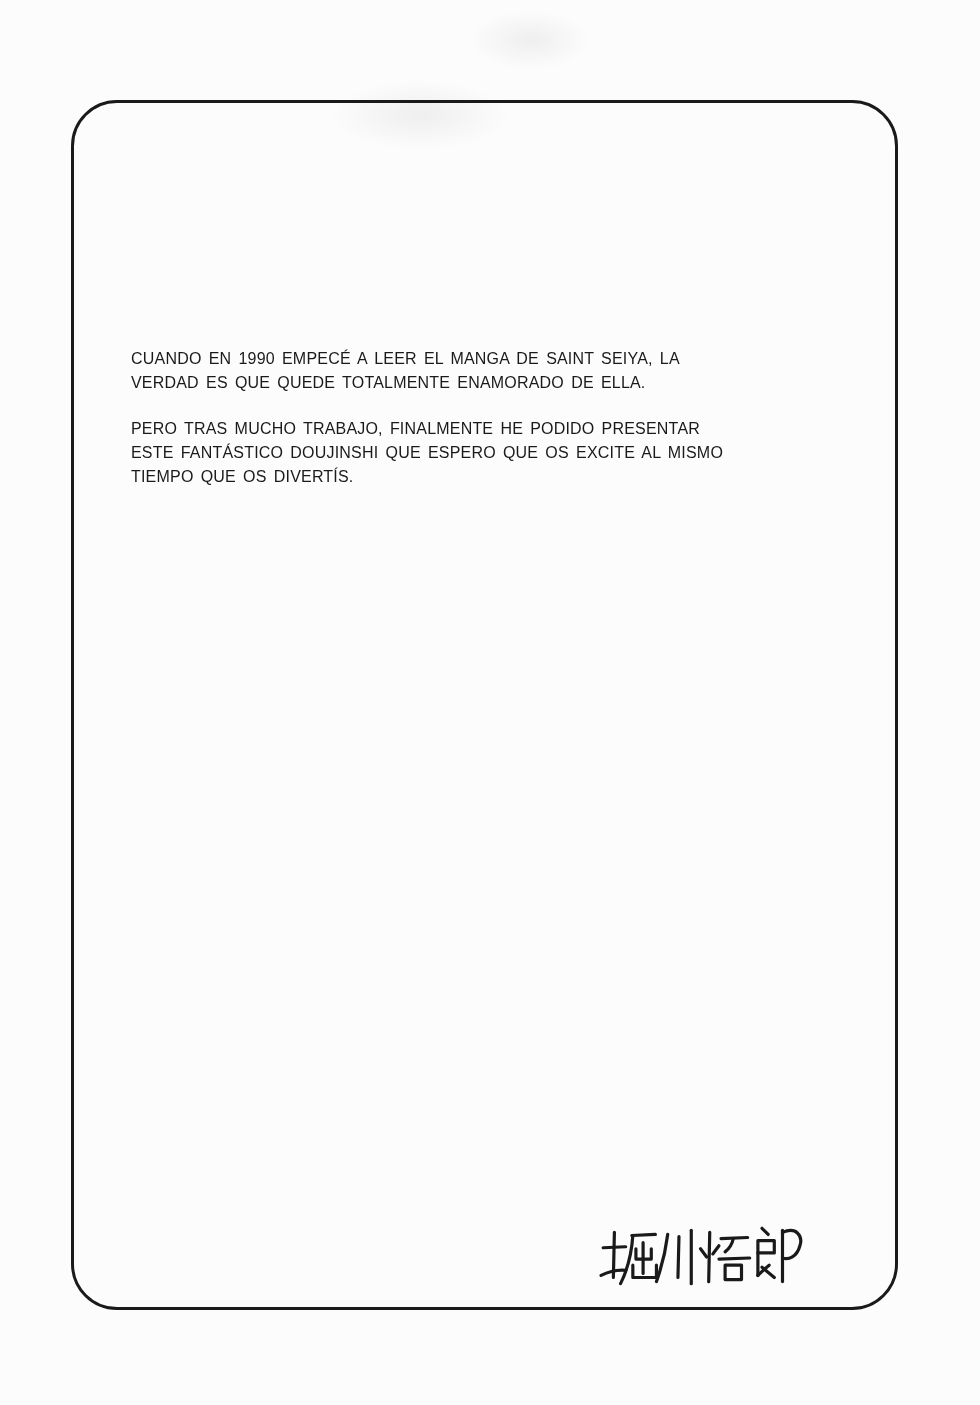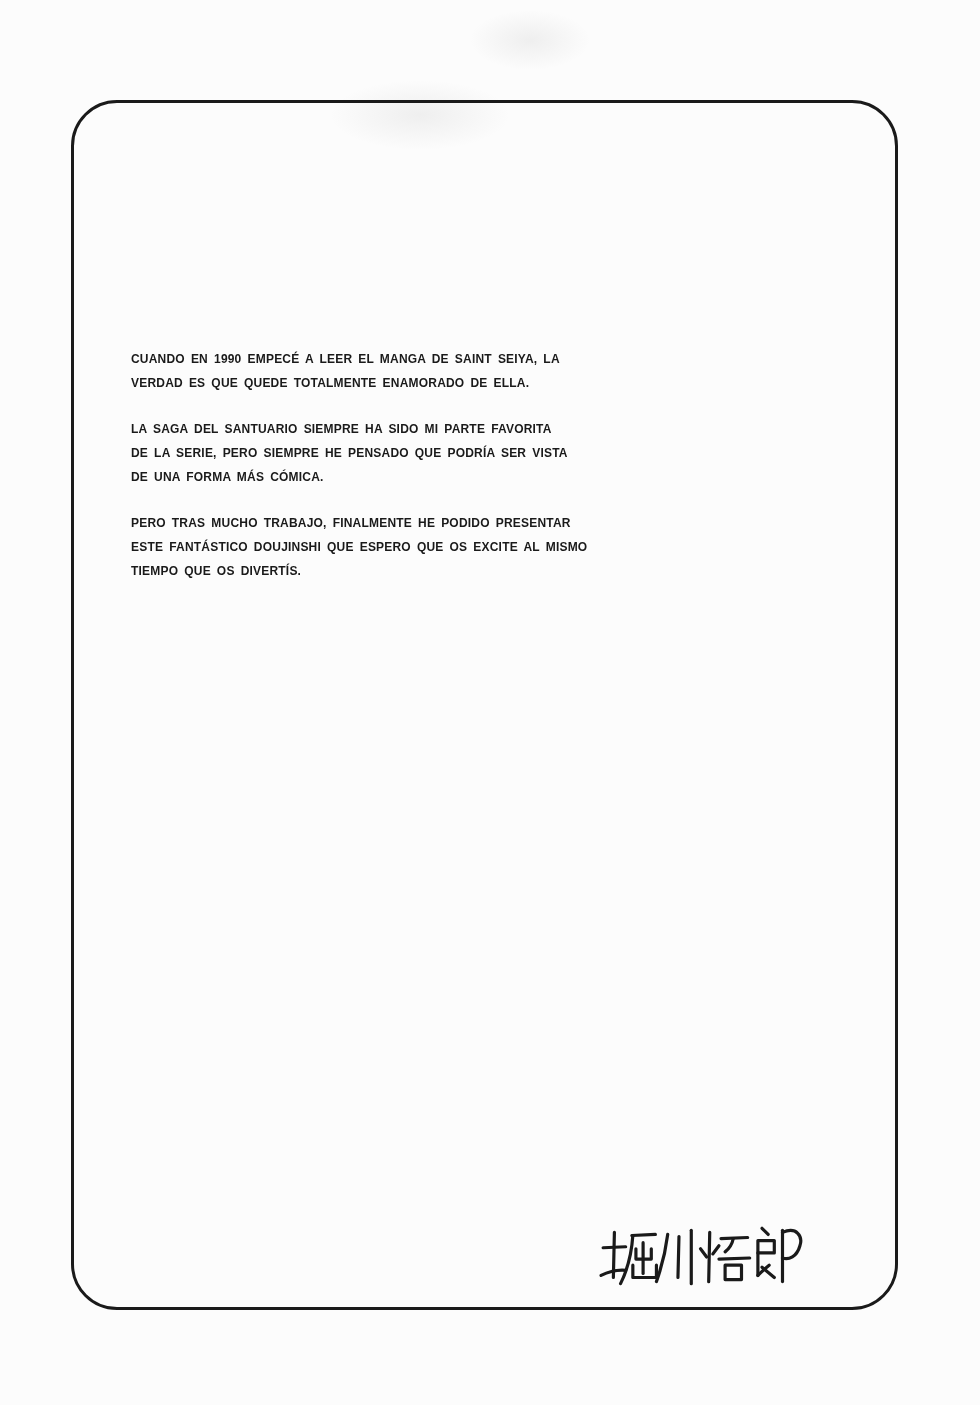--- a/index.html
+++ b/index.html
@@ -37,22 +37,22 @@
   }
   .text-block {
     position: absolute;
     left: 131px;
     top: 347px;
     width: 742px;
   }
   .text-block p {
     margin: 0 0 22px 0;
     font-family: "Liberation Sans", sans-serif;
-    font-weight: 700;
-    font-size: 12px;
+    font-weight: 400;
+    font-size: 16px;
     line-height: 24px;
     letter-spacing: 0.2px;
     word-spacing: 2.5px;
     white-space: pre-line;
     color: var(--ink, #1a1a1a);
   }
   .signature {
     position: absolute;
     left: 598px;
     top: 1218px;
@@ -78,23 +78,20 @@
 <div class="screen">
 
   <span class="scan-smudge smudge-1"></span>
   <span class="scan-smudge smudge-2"></span>
 
   <div class="frame"></div>
 
   <div class="text-block">
     <p>CUANDO EN 1990 EMPECÉ A LEER EL MANGA DE SAINT SEIYA, LA
 VERDAD ES QUE QUEDE TOTALMENTE ENAMORADO DE ELLA.</p>
-    <p>LA SAGA DEL SANTUARIO SIEMPRE HA SIDO MI PARTE FAVORITA
-DE LA SERIE, PERO SIEMPRE HE PENSADO QUE PODRÍA SER VISTA
-DE UNA FORMA MÁS CÓMICA.</p>
     <p>PERO TRAS MUCHO TRABAJO, FINALMENTE HE PODIDO PRESENTAR
 ESTE FANTÁSTICO DOUJINSHI QUE ESPERO QUE OS EXCITE AL MISMO
 TIEMPO QUE OS DIVERTÍS.</p>
   </div>
 
   <div class="signature" role="img" aria-label="堀川悟郎">
     <svg viewBox="0 0 200 76" aria-hidden="true">
 
       <path d="M16 14 L15 58"></path>
       <path d="M5 29 L27 28"></path>

